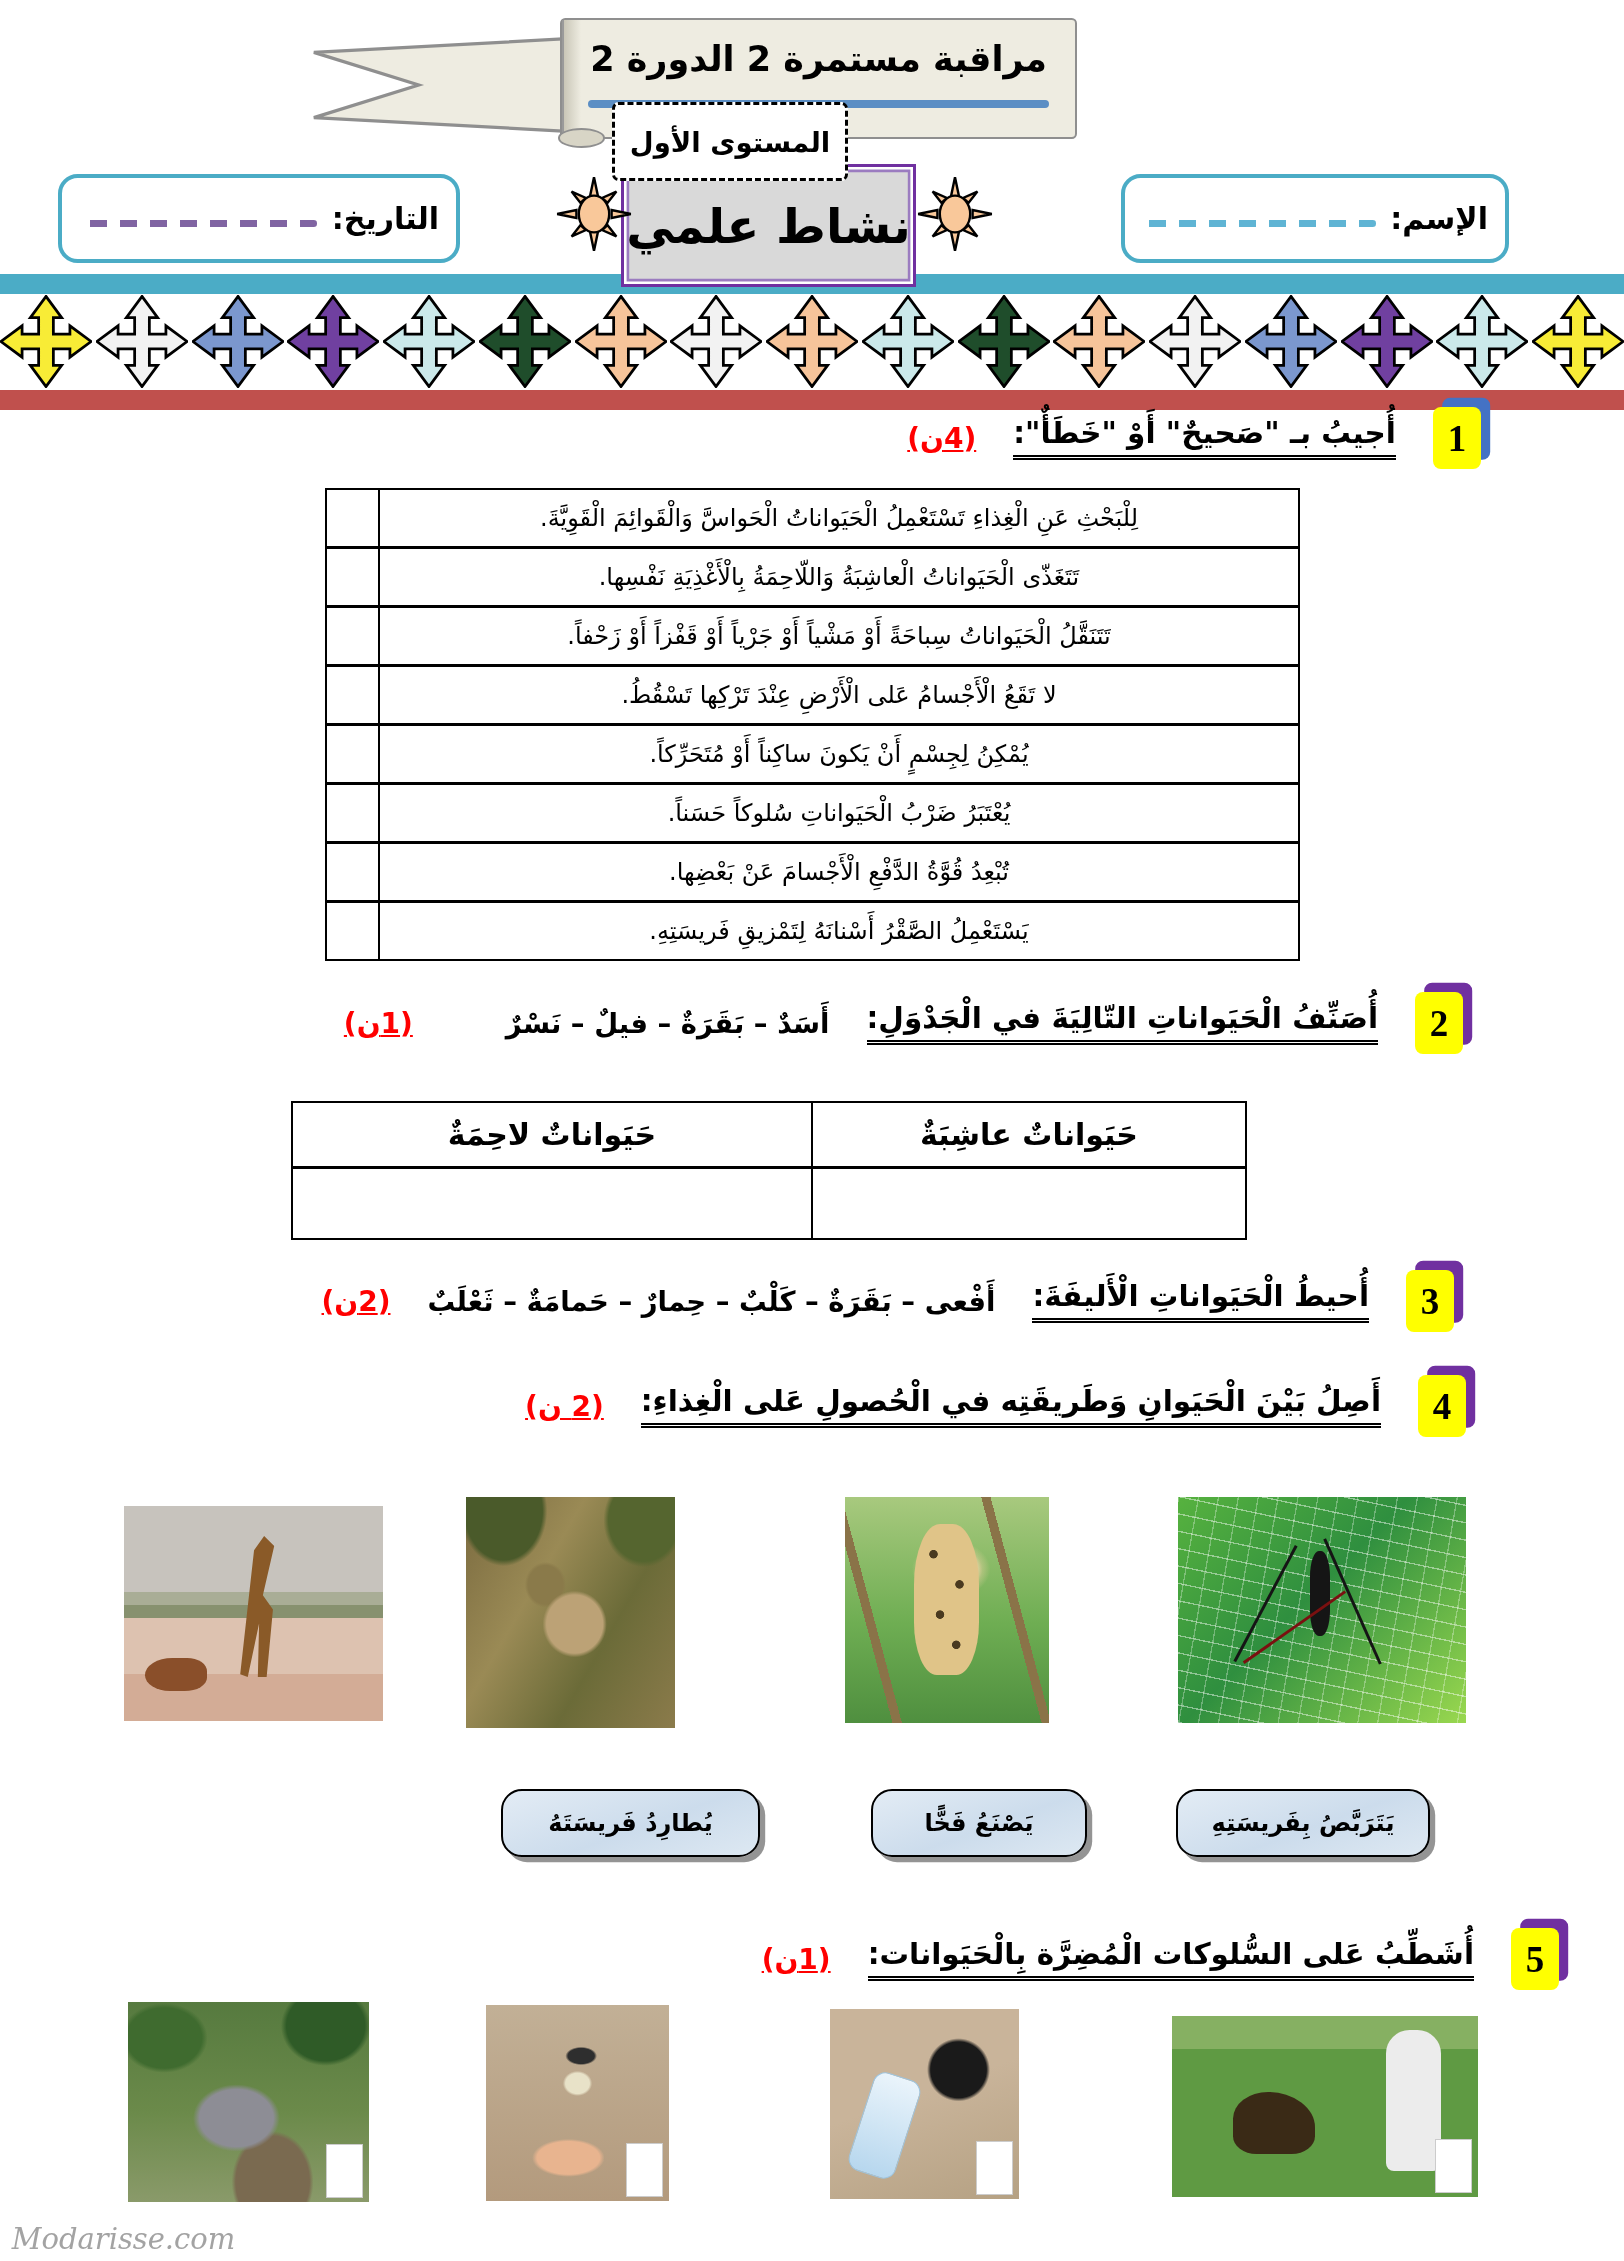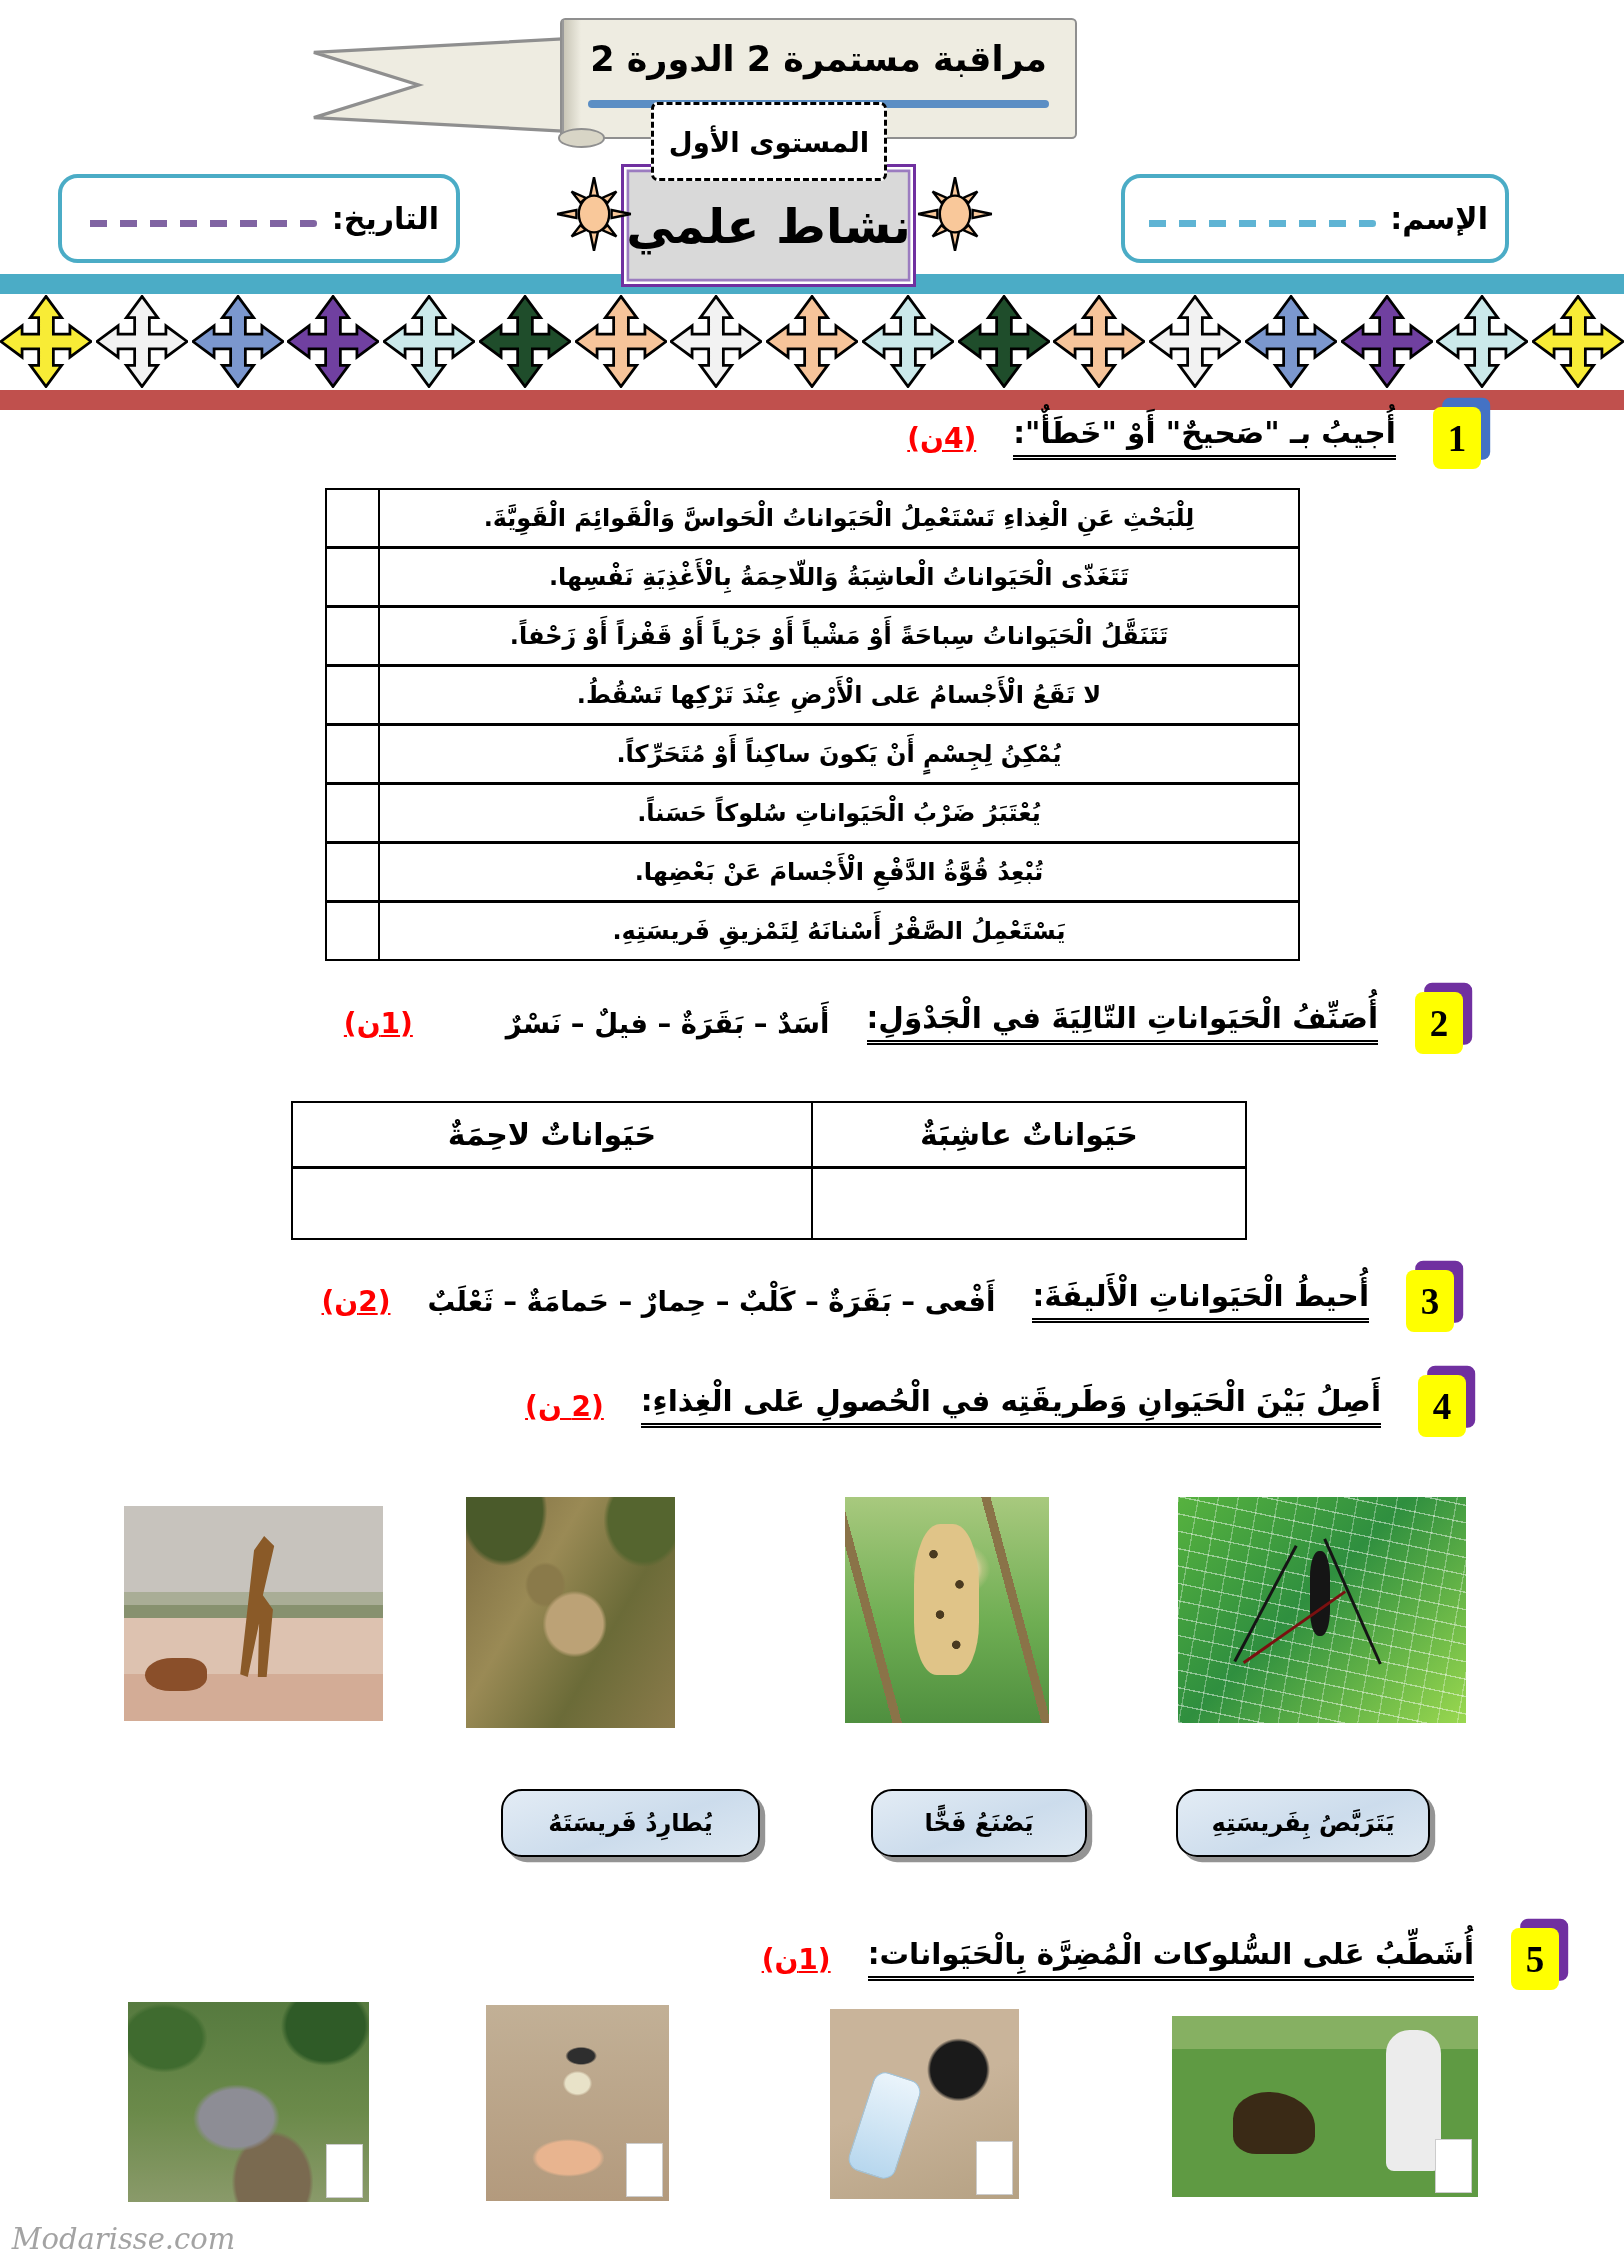--- a/index.html
+++ b/index.html
@@ -10,21 +10,21 @@
   .banner-tail{position:absolute;left:306px;top:36px;width:275px;height:98px;z-index:1;}
   .banner-body{position:absolute;left:560px;top:18.3px;width:513px;height:117px;background:#eeece1;
                border:2.6px solid #8f8f8f;border-radius:5.2px;z-index:2;}
   .banner-roll{position:absolute;left:0;top:0;bottom:0;width:17px;
                background:linear-gradient(to right,#c9c6b7,#eeece1);border-left:2px solid #9a9a9a;}
   .banner-curl{position:absolute;left:-3.9px;bottom:-10.5px;width:43px;height:15.7px;background:#d8d5c6;
                border:2px solid #8f8f8f;border-radius:50%;}
   .banner-title{position:absolute;top:18.3px;left:0;right:0;text-align:center;
                 font-size:35px;font-weight:bold;color:#000;}
   .banner-underline{position:absolute;left:5%;width:90%;bottom:29px;height:8.5px;background:#5b8ec4;border-radius:3.9px;}
-  .level-box{position:absolute;left:651px;top:102px;width:230px;height:73px;background:#ffffff;
+  .level-box{position:absolute;left:612px;top:102px;width:230px;height:73px;background:#ffffff;
              border:3.3px dashed #000;border-radius:6.5px;z-index:4;display:flex;align-items:center;justify-content:center;
              font-size:27.5px;font-weight:bold;}
   .subject-box{position:absolute;left:621px;top:164px;width:289px;height:117px;background:#d9d9d9;
                border:3.9px solid #7030a0;box-shadow:inset 0 0 0 2.6px #ffffff, inset 0 0 0 5.2px #9b7cc0;
                z-index:3;display:flex;align-items:center;justify-content:center;
                font-size:48px;font-weight:bold;color:#000;}
   .sun{position:absolute;width:80px;height:80px;z-index:3;}
   .sun.left{left:554px;top:174px;}
   .sun.right{left:915px;top:174px;}
   .field-box{position:absolute;top:174px;height:89px;border:4.6px solid #4bacc6;border-radius:19.6px;background:#fff;
@@ -54,21 +54,21 @@
   .q-badge.blue{box-shadow:9.2px -9.2px 0 0 #4472c4;}
   .q-title{font-size:29.5px;font-weight:bold;color:#000;border-bottom:5.9px double #000;padding-bottom:5.2px;white-space:nowrap;}
   .q-animals{font-size:27.5px;font-weight:bold;color:#000;white-space:nowrap;}
   .q-points{color:#ff0000;font-size:28px;font-weight:bold;text-decoration:underline;white-space:nowrap;}
 
   
   .tf-table{position:absolute;left:325px;top:488px;width:975px;border:2.6px solid #000;box-sizing:border-box;background:#fff;}
   .tf-row{display:flex;height:56px;border-bottom:3.3px solid #000;}
   .tf-row:last-child{border-bottom:none;}
   .tf-statement{flex:1;display:flex;align-items:center;justify-content:center;
-                font-size:24px;font-weight:bold;border-left:2px solid #000;padding:0 11.8px;}
+                font-size:24px;font-weight:normal;border-left:2px solid #000;padding:0 11.8px;}
   .tf-answer{width:51px;flex:0 0 auto;}
 
   
   .cls-table{position:absolute;left:291px;top:1101px;width:956px;border:2.6px solid #000;box-sizing:border-box;background:#fff;}
   .cls-head{display:flex;height:63px;border-bottom:3.3px solid #000;}
   .cls-body{display:flex;height:69px;}
   .cls-cell-r{width:432px;flex:0 0 auto;display:flex;align-items:center;justify-content:center;
               border-left:2px solid #000;font-size:30px;font-weight:bold;}
   .cls-cell-l{flex:1;display:flex;align-items:center;justify-content:center;font-size:30px;font-weight:bold;}
   .cls-body .cls-cell-r,.cls-body .cls-cell-l{font-weight:normal;}

